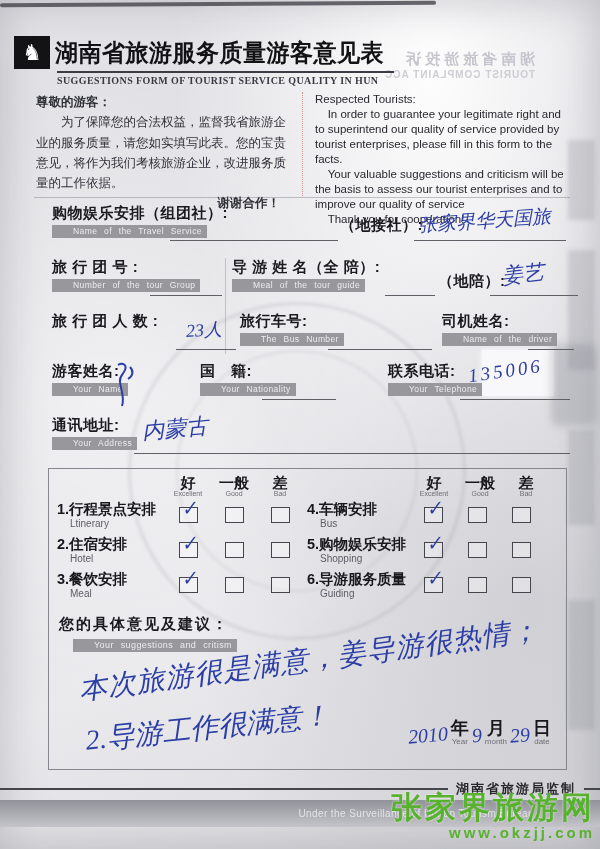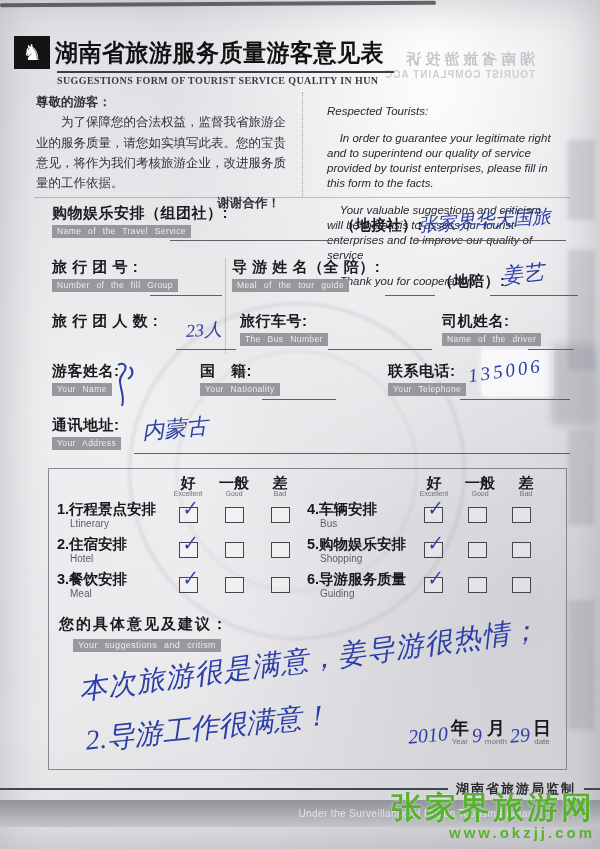--- a/index.html
+++ b/index.html
@@ -31,28 +31,28 @@
   .title{margin-left:5px;font-size:23px;font-weight:900;color:#121215;letter-spacing:.5px;white-space:nowrap;transform:scaleY(1.05);}
   .hsub{margin-left:43px;margin-top:2px;border-top:2px solid #3c3c44;padding-top:2px;
     font-family:"Liberation Serif",serif;font-weight:bold;font-size:10px;color:#3a3a42;letter-spacing:.4px;white-space:nowrap;}
   
   .intro{top:92px;left:36px;width:536px;height:104px;display:flex;}
   .intro-cn{width:258px;font-size:12.5px;line-height:1.62;color:#303038;font-weight:500;border-right:1px dotted #cf9090;padding-right:8px;}
   .intro-cn .sal{font-weight:bold;}
   .intro-cn .bod{text-indent:2em;}
   .intro-cn .clo{text-align:right;padding-right:14px;font-weight:bold;}
   .intro-en{flex:1;padding-left:12px;font-size:11.5px;line-height:1.3;color:#28282f;}
-  .intro-en p{margin:12px;font-style:italic;}
+  .intro-en p{margin:0;}
   .intro-en .ind{text-indent:1.1em;}
   .intro-hr{top:197px;left:34px;width:536px;height:1px;background:rgba(92,92,104,.35);}
   
   .row{left:40px;right:28px;height:52px;}
   .fg{position:absolute;display:flex;flex-direction:column;align-items:flex-start;}
   .flabel{font-weight:bold;font-size:15px;color:#1a1a1f;white-space:nowrap;letter-spacing:.5px;}
-  .chip{margin-top:2px;background:#97979c;color:#ededf1;font-size:8.5px;letter-spacing:.4px;word-spacing:4px;padding:1px 5px 2px 5px;white-space:nowrap;}
+  .chip{margin-top:2px;background:#97979c;color:#ededf1;font-size:8.5px;letter-spacing:.4px;word-spacing:4px;padding:1px 5px 2px 21px;white-space:nowrap;}
   .uline{position:absolute;border-bottom:1.5px solid #5f5f66;}
   .hand{position:absolute;font-family:cursive;font-style:italic;color:#2c3ea5;white-space:nowrap;}
   
   .bigbox{left:48px;top:468px;width:517px;height:300px;border:1.5px solid #86868e;}
   .rhalf{position:absolute;top:6px;}
   .rhalf-left{left:8px;width:246px;}
   .rhalf-right{left:258px;width:252px;}
   .rhead{display:flex;}
   .rhalf-left .rhead{margin-left:108px;}
   .rhalf-right .rhead{margin-left:104px;}
@@ -146,21 +146,21 @@
     <div class="fg" style="left:300px;top:14px;">
       <span class="flabel">（地接社）:</span>
     </div>
     <span class="hand" style="left:378px;top:6px;font-size:19px;transform:rotate(-4deg);">张家界华天国旅</span>
     <div class="uline" style="left:374px;top:38px;width:152px;"></div>
   </div>
 
   <div class="abs row" style="top:256px;">
     <div class="fg" style="left:12px;top:2px;">
       <span class="flabel">旅 行 团 号 :</span>
-      <span class="chip">Number of the fill Group</span>
+      <span class="chip">Number of the tour Group</span>
     </div>
     <div class="uline" style="left:110px;top:39px;width:72px;"></div>
     <div class="fg" style="left:192px;top:2px;">
       <span class="flabel">导 游 姓 名（全 陪）:</span>
       <span class="chip">Meal of the tour guide</span>
     </div>
     <div class="uline" style="left:345px;top:39px;width:50px;"></div>
     <div class="fg" style="left:398px;top:16px;">
       <span class="flabel">（地陪）:</span>
     </div>

